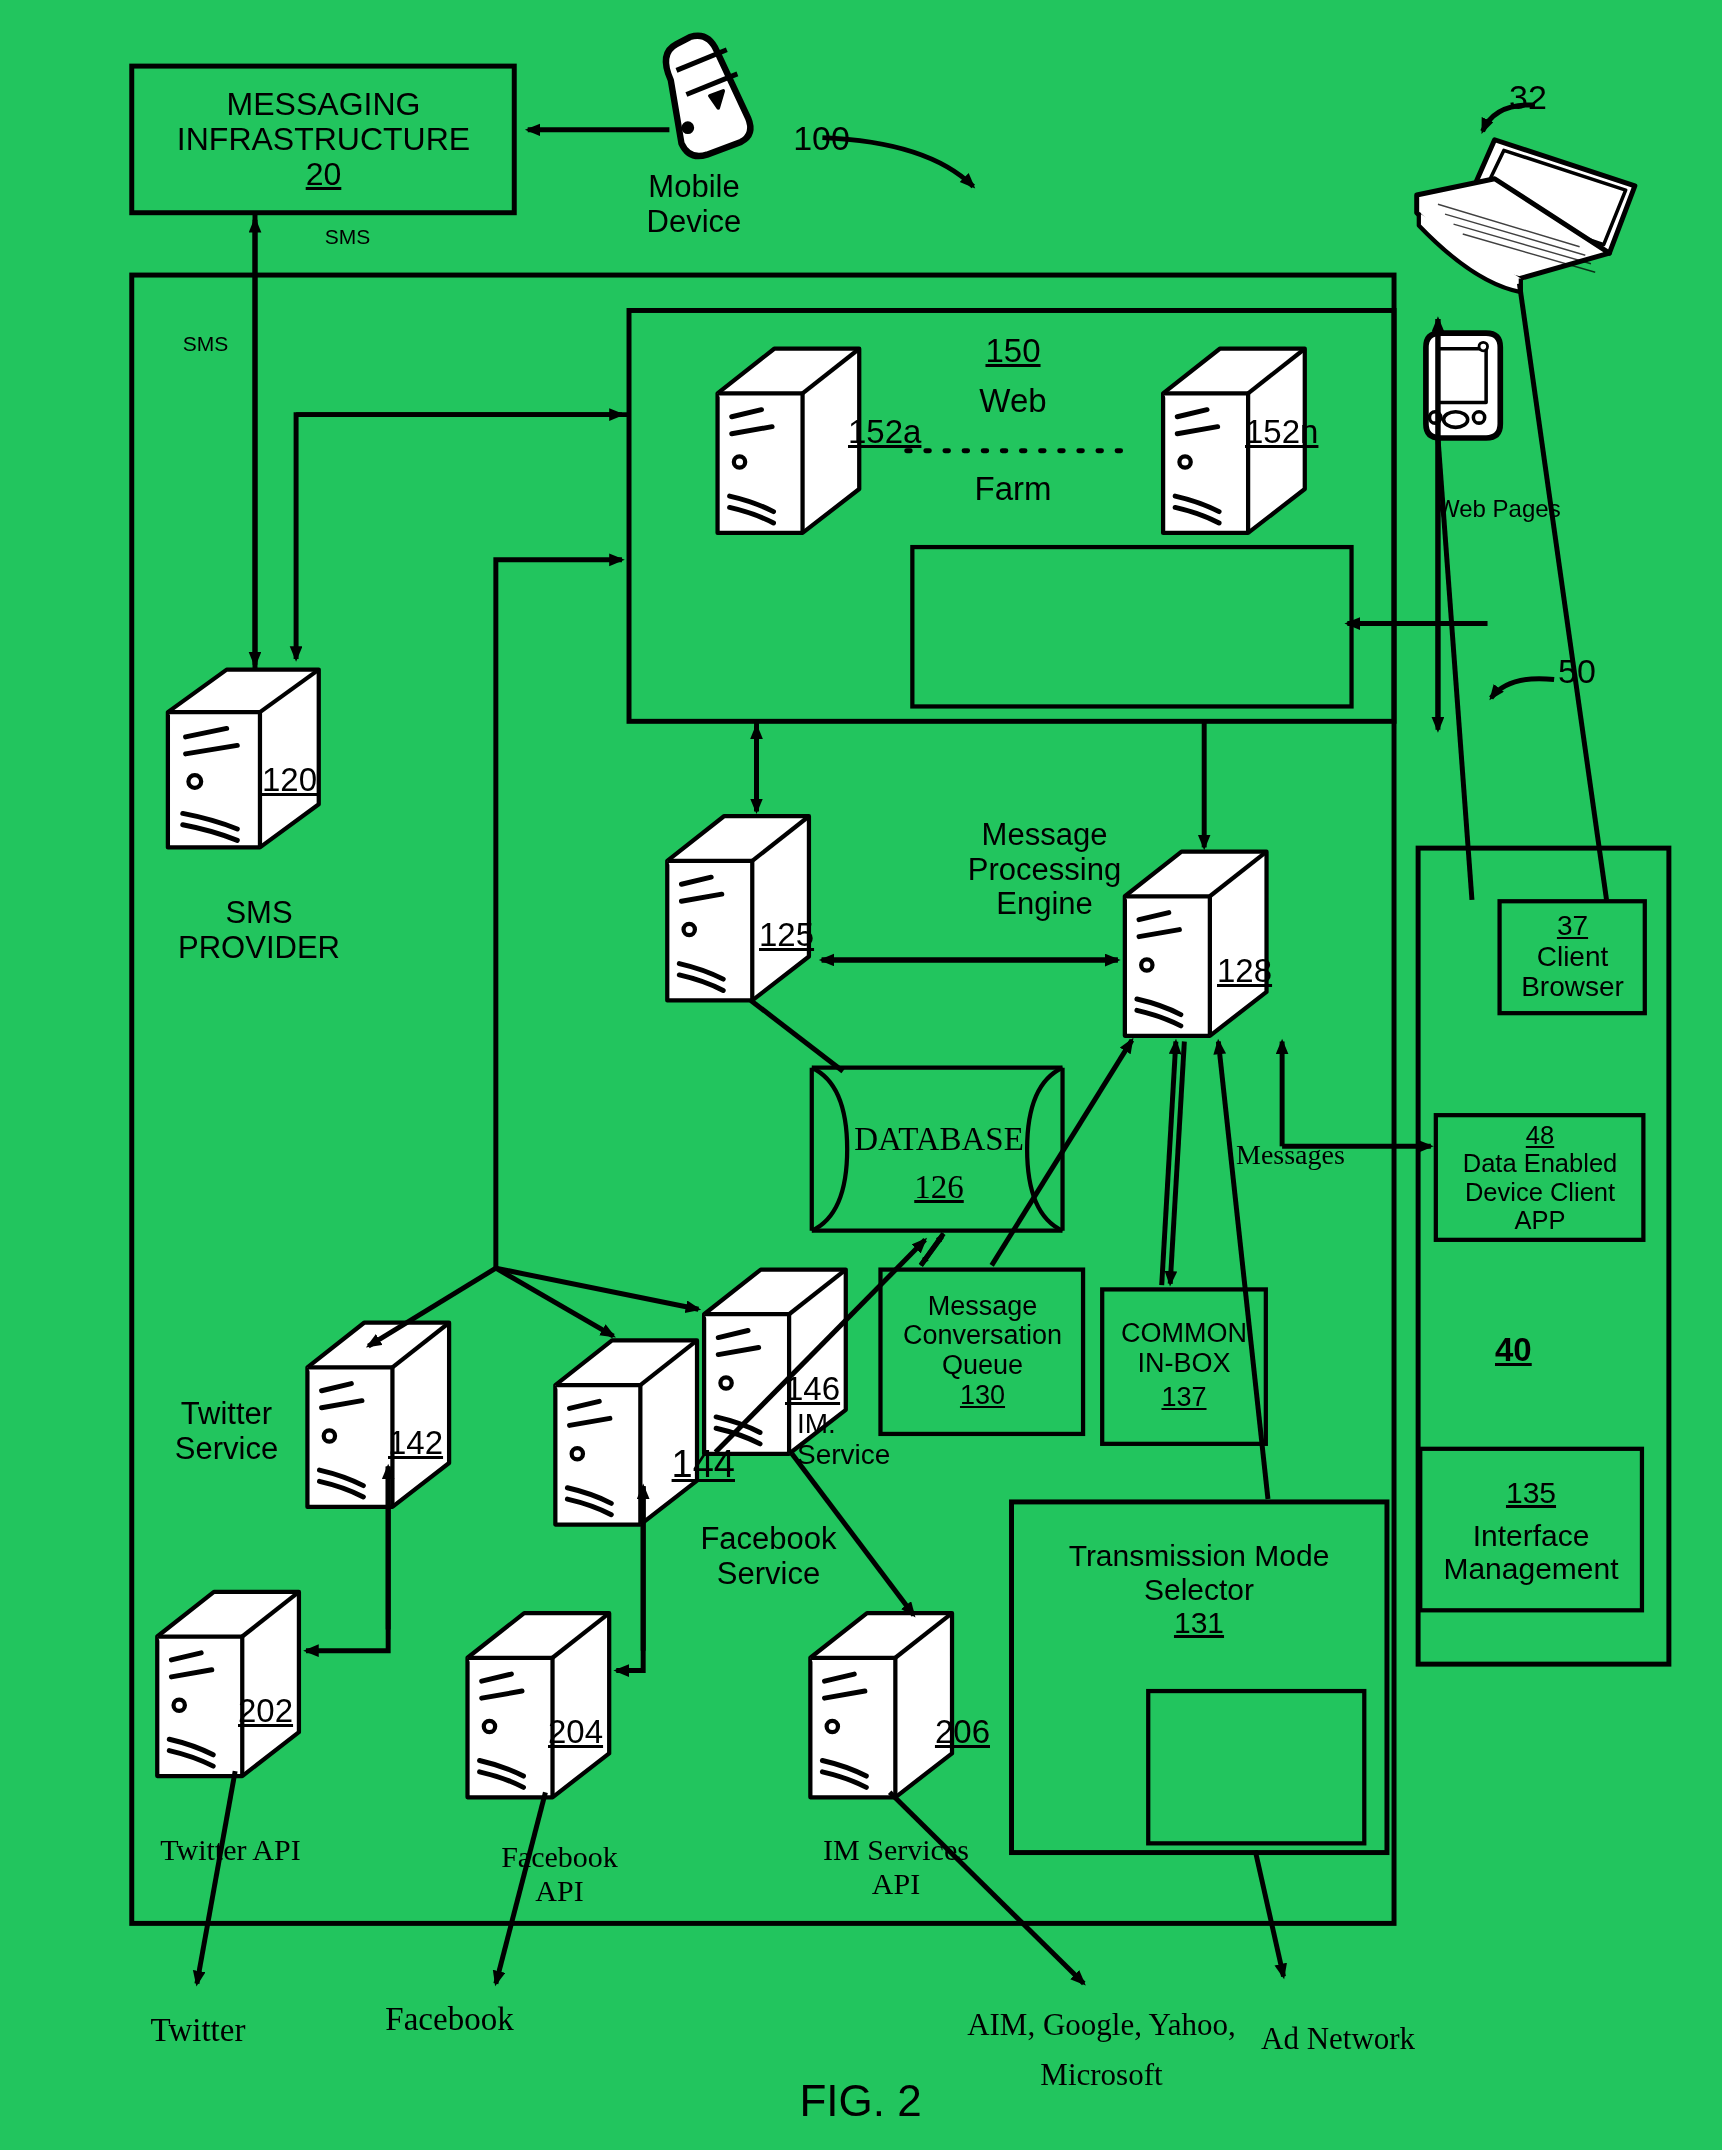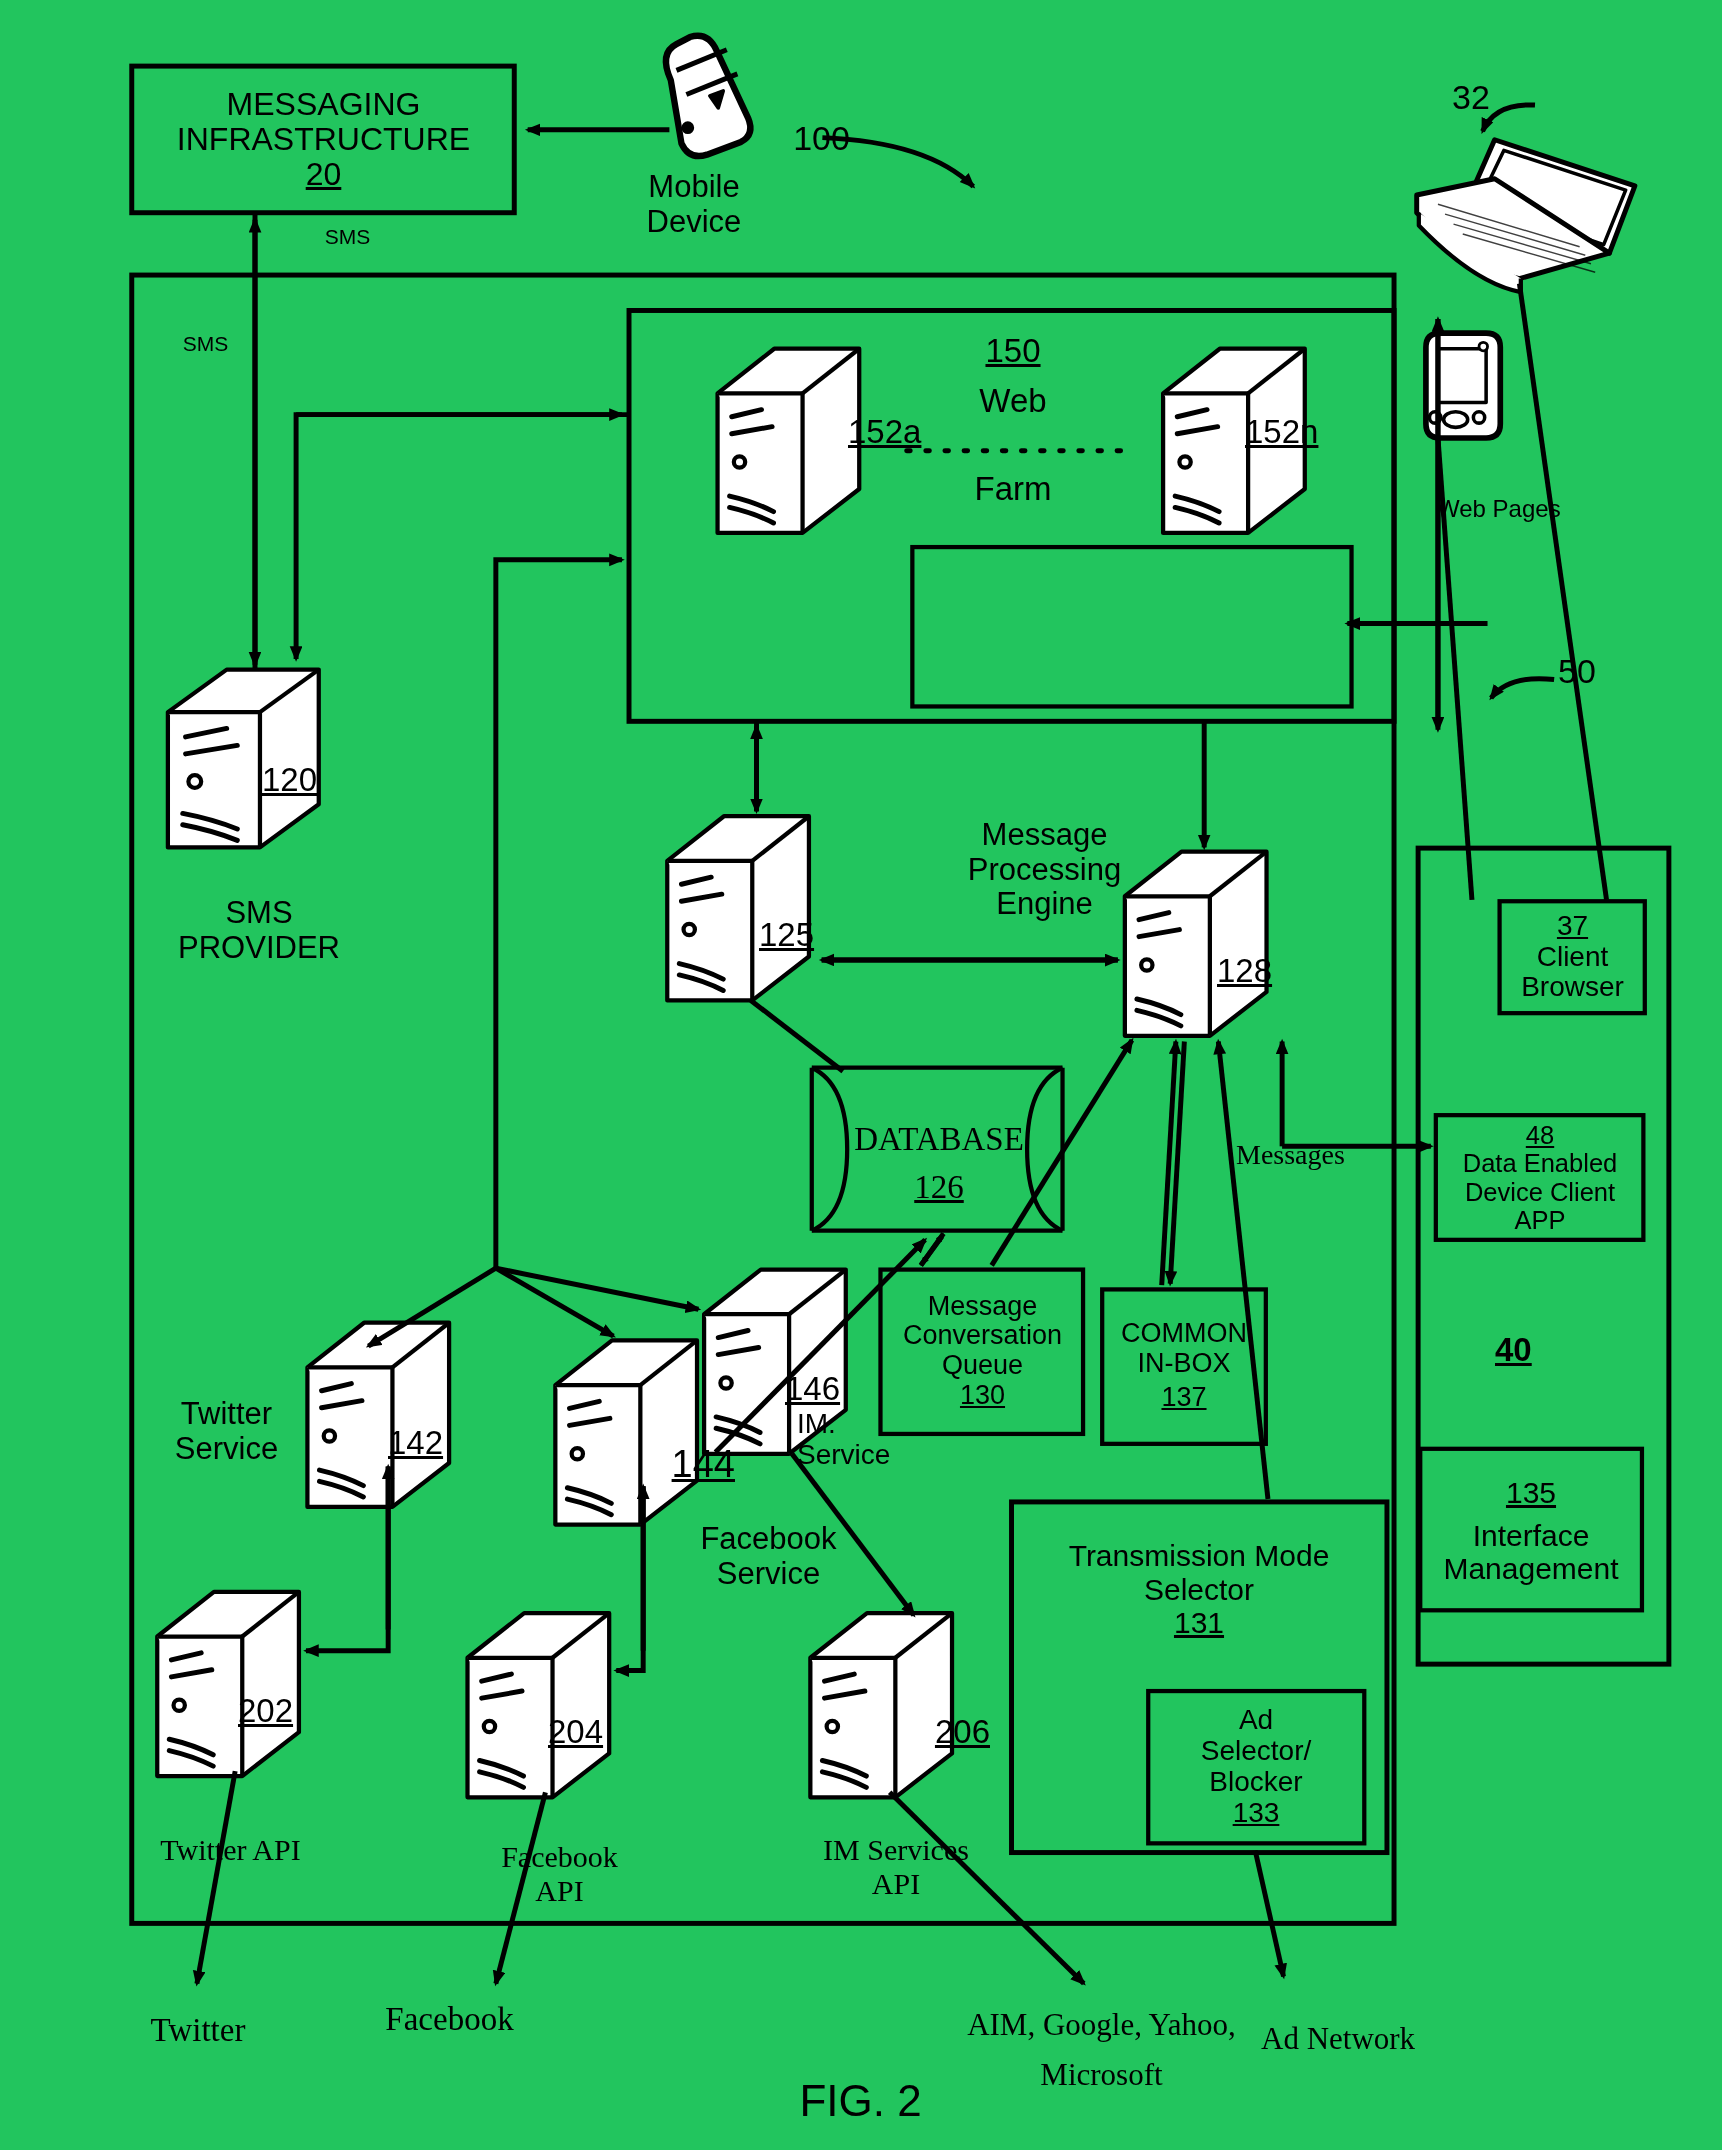--- a/index.html
+++ b/index.html
@@ -341,26 +341,20 @@
     <span>COMMON</span>
     <span>IN-BOX</span>
     <span class="u" style="margin-top:4.3px;">137</span>
   </div>
 
   <div class="lbl sans" style="left:1027px;top:1539px;width:344px;font-size:30px;">
     <div>Transmission Mode</div>
     <div>Selector</div>
     <div class="u">131</div>
   </div>
-  <div class="boxtxt sans" style="left:1148px;top:1691px;width:216px;height:152px;font-size:28px;">
-    <span>Ad</span>
-    <span>Selector/</span>
-    <span>Blocker</span>
-    <span class="u">133</span>
-  </div>
 
   <div class="lbl sans" style="left:138px;top:1397px;width:177px;font-size:31px;">
     <div>Twitter</div>
     <div>Service</div>
   </div>
   <div class="lbl sans u" style="left:388px;top:1425px;width:99px;font-size:33px;text-align:left;">142</div>
 
   <div class="lbl sans" style="left:673px;top:1522px;width:191px;font-size:31px;">
     <div>Facebook</div>
     <div>Service</div>
@@ -381,21 +375,21 @@
     <div>Facebook</div>
     <div>API</div>
   </div>
 
   <div class="lbl sans u" style="left:891px;top:1714px;width:99px;font-size:33px;text-align:right;">206</div>
   <div class="lbl serif" style="left:786px;top:1833px;width:220px;font-size:30px;">
     <div>IM Services</div>
     <div>API</div>
   </div>
 
-  <div class="lbl sans" style="left:1452px;top:78px;width:99px;font-size:34px;text-align:left;">32</div>
+  <div class="lbl sans" style="left:1509px;top:78px;width:99px;font-size:34px;text-align:left;">32</div>
   <div class="lbl sans" style="left:1558px;top:652px;width:99px;font-size:34px;text-align:left;">50</div>
   <div class="lbl sans" style="left:1437px;top:496px;width:177px;font-size:24px;text-align:left;">Web Pages</div>
 
   <div class="boxtxt sans" style="left:1500px;top:901px;width:145px;height:112px;font-size:28px;">
     <span class="u">37</span>
     <span>Client</span>
     <span>Browser</span>
   </div>
 
   <div class="boxtxt sans" style="left:1436px;top:1115px;width:208px;height:125px;font-size:25.5px;">

